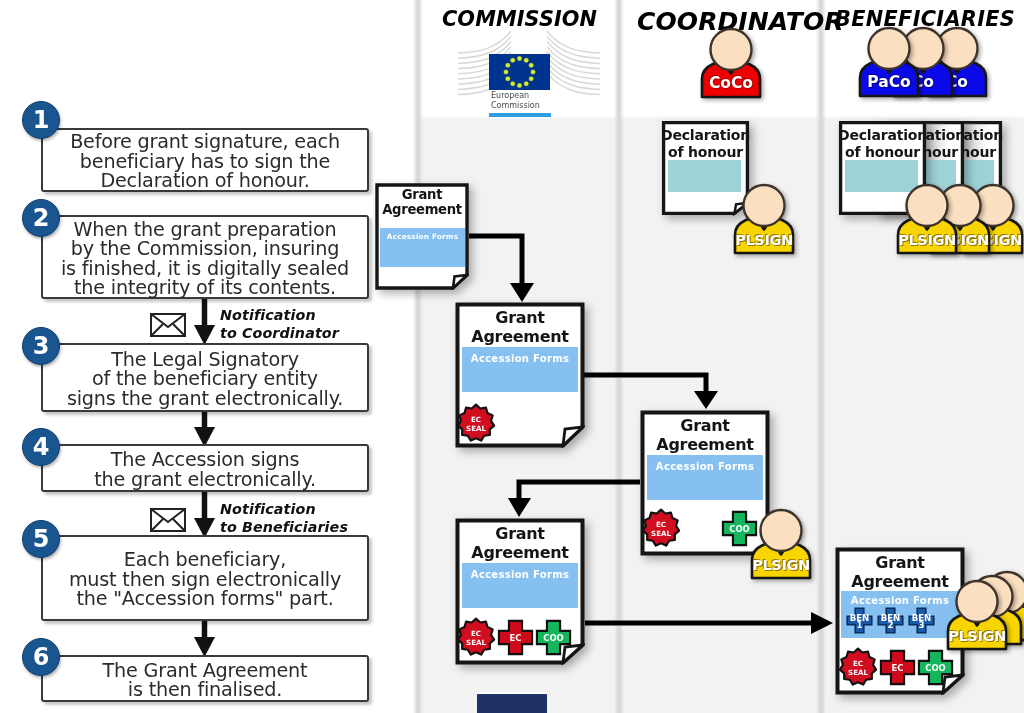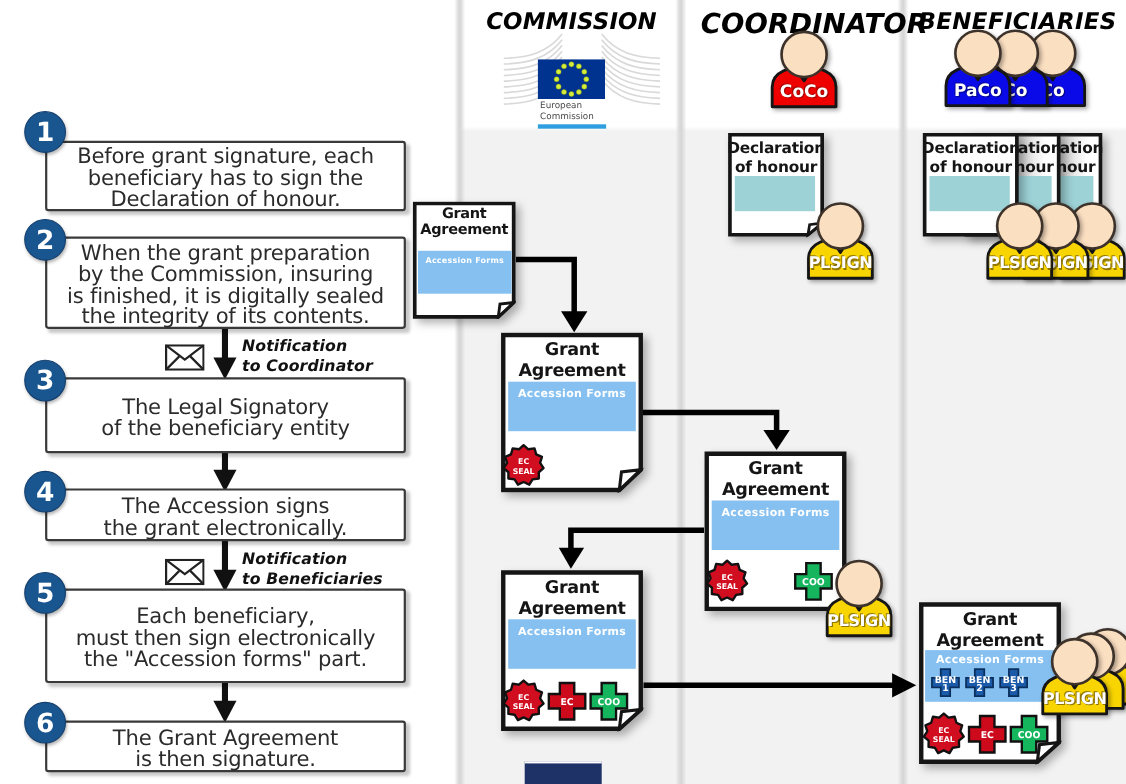--- a/index.html
+++ b/index.html
@@ -218,39 +218,40 @@
         <div>When the grant preparation</div>
         <div>by the Commission, insuring</div>
         <div>is finished, it is digitally sealed</div>
         <div>the integrity of its contents.</div>
       </div>
   </div>
   <div class="fbox" id="b3">
     <div class="lines">
         <div>The Legal Signatory</div>
         <div>of the beneficiary entity</div>
+        <div>signs the grant electronically.</div>
       </div>
   </div>
   <div class="fbox" id="b4">
     <div class="lines">
         <div>The Accession signs</div>
         <div>the grant electronically.</div>
       </div>
   </div>
   <div class="fbox" id="b5">
     <div class="lines">
         <div>Each beneficiary,</div>
         <div>must then sign electronically</div>
         <div>the "Accession forms" part.</div>
       </div>
   </div>
   <div class="fbox" id="b6">
     <div class="lines">
         <div>The Grant Agreement</div>
-        <div>is then signature.</div>
+        <div>is then finalised.</div>
       </div>
   </div>
 
   <div class="circ" id="c1">1</div>
   <div class="circ" id="c2">2</div>
   <div class="circ" id="c3">3</div>
   <div class="circ" id="c4">4</div>
   <div class="circ" id="c5">5</div>
   <div class="circ" id="c6">6</div>
 

